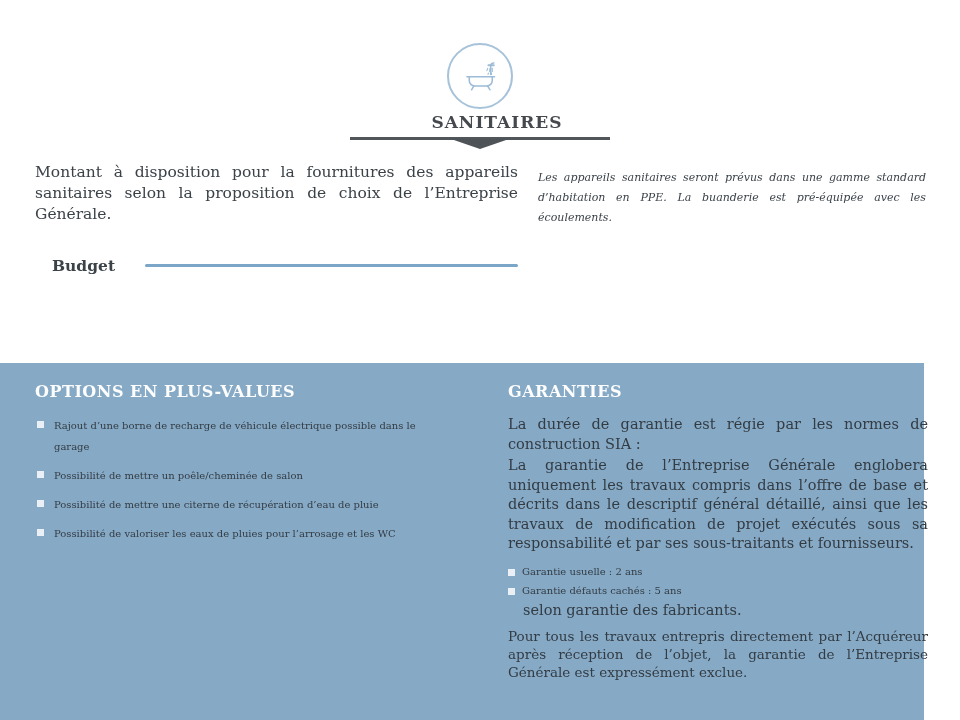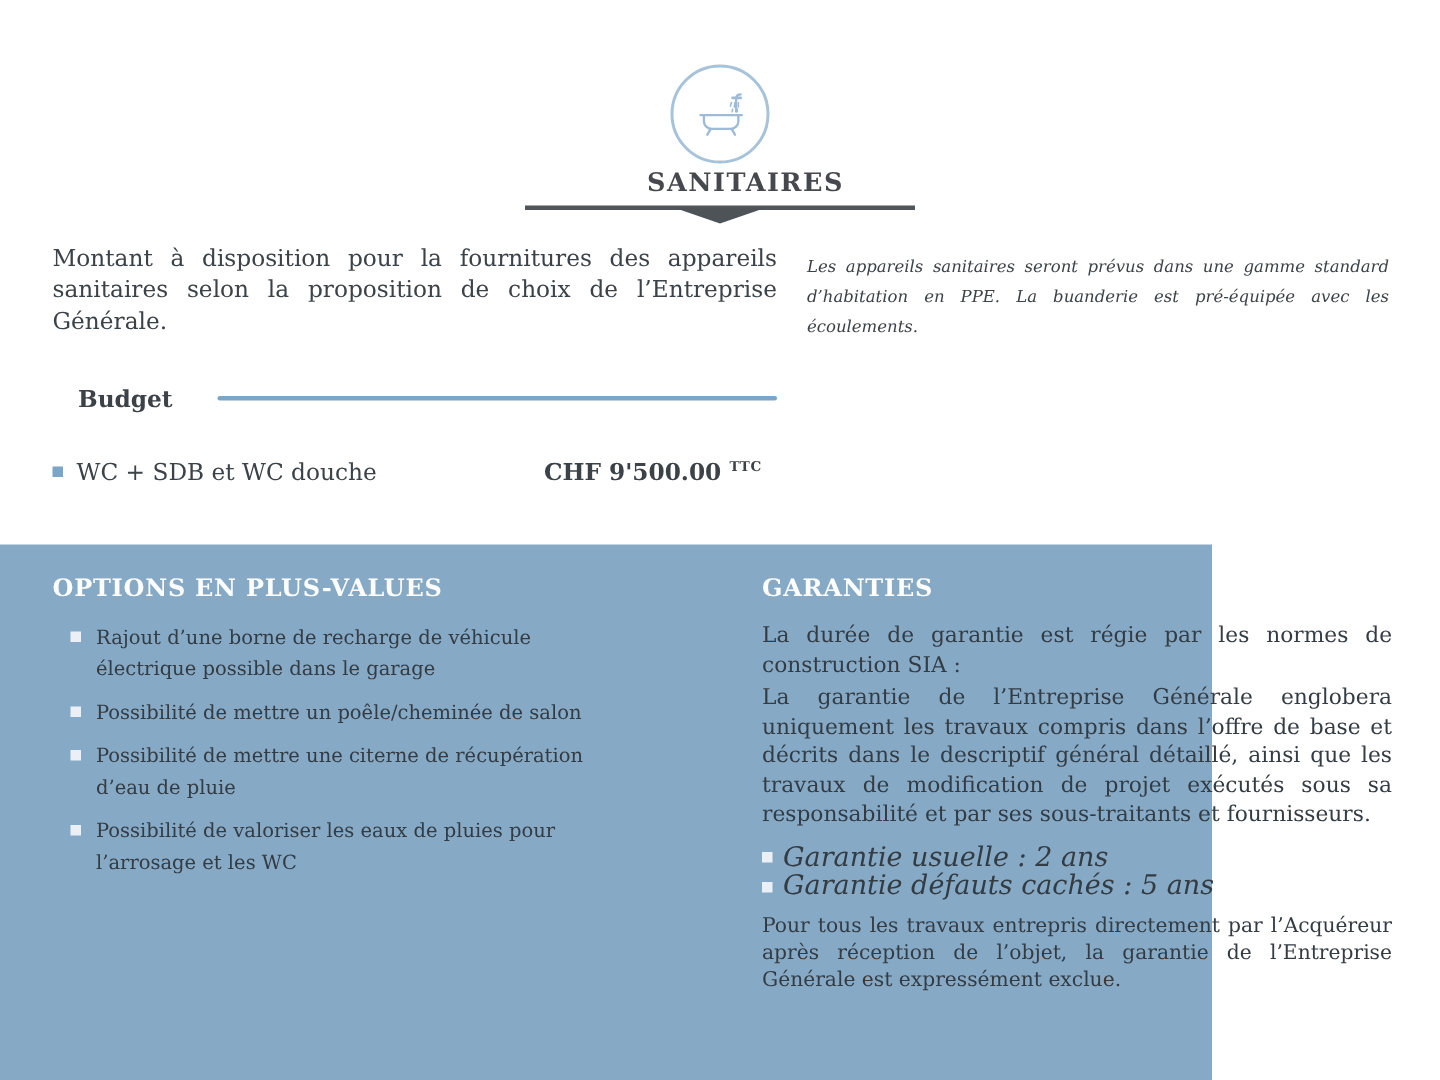--- a/index.html
+++ b/index.html
@@ -57,36 +57,36 @@
   .budget-row{display:flex;align-items:baseline;font-size:15.5px;}
   .bullet-sq{
     display:inline-block;width:7px;height:7px;background:#7ba6c8;
     margin-right:9px;flex:0 0 auto;align-self:center;
   }
   .budget-label{flex:0 0 auto;}
   .budget-price{margin-left:auto;font-weight:bold;padding-right:10px;}
   .budget-price sup{font-size:9px;letter-spacing:0.5px;}
   
   .panel{
-    position:absolute;left:0;top:363px;width:808px;height:357px;
+    position:absolute;left:0;top:363px;width:924px;height:357px;
     background:#86aac6;color:#333b43;
   }
   .panel h2{
     margin:0 0 14px 0;font-size:16px;font-weight:bold;color:#fdfdfd;
     letter-spacing:0.5px;
   }
   .col-options{position:absolute;left:35px;top:19px;width:400px;}
-  .options-list{list-style:none;margin:12px;padding:0;font-size:13px;line-height:21px;}
+  .options-list{list-style:none;margin:2px;padding:0;font-size:10px;line-height:21px;}
   .options-list li{position:relative;padding-left:17px;margin-bottom:8px;}
   .bullet-white{
     position:absolute;left:0;top:6px;width:7px;height:7px;background:#eaf0f5;
   }
   .col-garanties{position:absolute;left:508px;top:19px;width:420px;}
   .g-par{margin:0 0 8px 0;font-size:14.5px;line-height:19.5px;text-align:justify;}
-  .g-item{font-size:18px;line-height:19.5px;text-align:justify;margin:0;font-style:italic;}
+  .g-item{font-size:10px;line-height:19.5px;text-align:justify;margin:0;}
   .g-item .bullet-inline{
     display:inline-block;width:7px;height:7px;background:#eaf0f5;
     margin-right:7px;vertical-align:middle;
   }
   .g-sub{margin:0;padding-left:15px;font-size:14.5px;line-height:19.5px;}
   .g-footnote{margin:7px 0 0 0;font-size:13.5px;line-height:18px;text-align:justify;}
   
   .icon-circle svg{display:block;}
 </style>
 </head>
@@ -121,27 +121,20 @@
   <div class="title-rule"></div>
 
   <p class="intro-left">Montant à disposition pour la fournitures des appareils sanitaires selon la proposition de choix de l’Entreprise Générale.</p>
   <p class="intro-right">Les appareils sanitaires seront prévus dans une gamme standard d’habitation en PPE. La buanderie est pré-équipée avec les écoulements.</p>
 
   <section class="budget">
     <div class="budget-head">
       <h2>Budget</h2>
       <div class="budget-rule"></div>
     </div>
-    <div class="budget-list">
-        <div class="budget-row">
-        <span class="bullet-sq"></span>
-        <span class="budget-label">WC + SDB et WC douche</span>
-        <span class="budget-price"><span>CHF 9'500.00</span> <sup>TTC</sup></span>
-      </div>
-      </div>
   </section>
 
   <section class="panel">
 
     <div class="col-options">
       <h2>OPTIONS EN PLUS-VALUES</h2>
       <ul class="options-list">
           <li><span class="bullet-white"></span><span>Rajout d’une borne de recharge de véhicule électrique possible dans le garage</span></li>
           <li><span class="bullet-white"></span><span>Possibilité de mettre un poêle/cheminée de salon</span></li>
           <li><span class="bullet-white"></span><span>Possibilité de mettre une citerne de récupération d’eau de pluie</span></li>
@@ -150,18 +143,19 @@
     </div>
 
     <div class="col-garanties">
       <h2>GARANTIES</h2>
       <p class="g-par" style="margin-bottom:2px;">La durée de garantie est régie par les normes de construction SIA :</p>
       <p class="g-par">La garantie de l’Entreprise Générale englobera uniquement les travaux compris dans l’offre de base et décrits dans le descriptif général détaillé, ainsi que les travaux de modification de projet exécutés sous sa responsabilité et par ses sous-traitants et fournisseurs.</p>
       <div>
           <div class="g-item"><span class="bullet-inline"></span><span>Garantie usuelle : 2 ans</span></div>
           <div class="g-item"><span class="bullet-inline"></span><span>Garantie défauts cachés : 5 ans</span></div>
         </div>
+      <p class="g-sub">selon garantie des fabricants.</p>
       <p class="g-footnote">Pour tous les travaux entrepris directement par l’Acquéreur après réception de l’objet, la garantie de l’Entreprise Générale est expressément exclue.</p>
     </div>
 
   </section>
 
 </div>
 
 </body></html>

